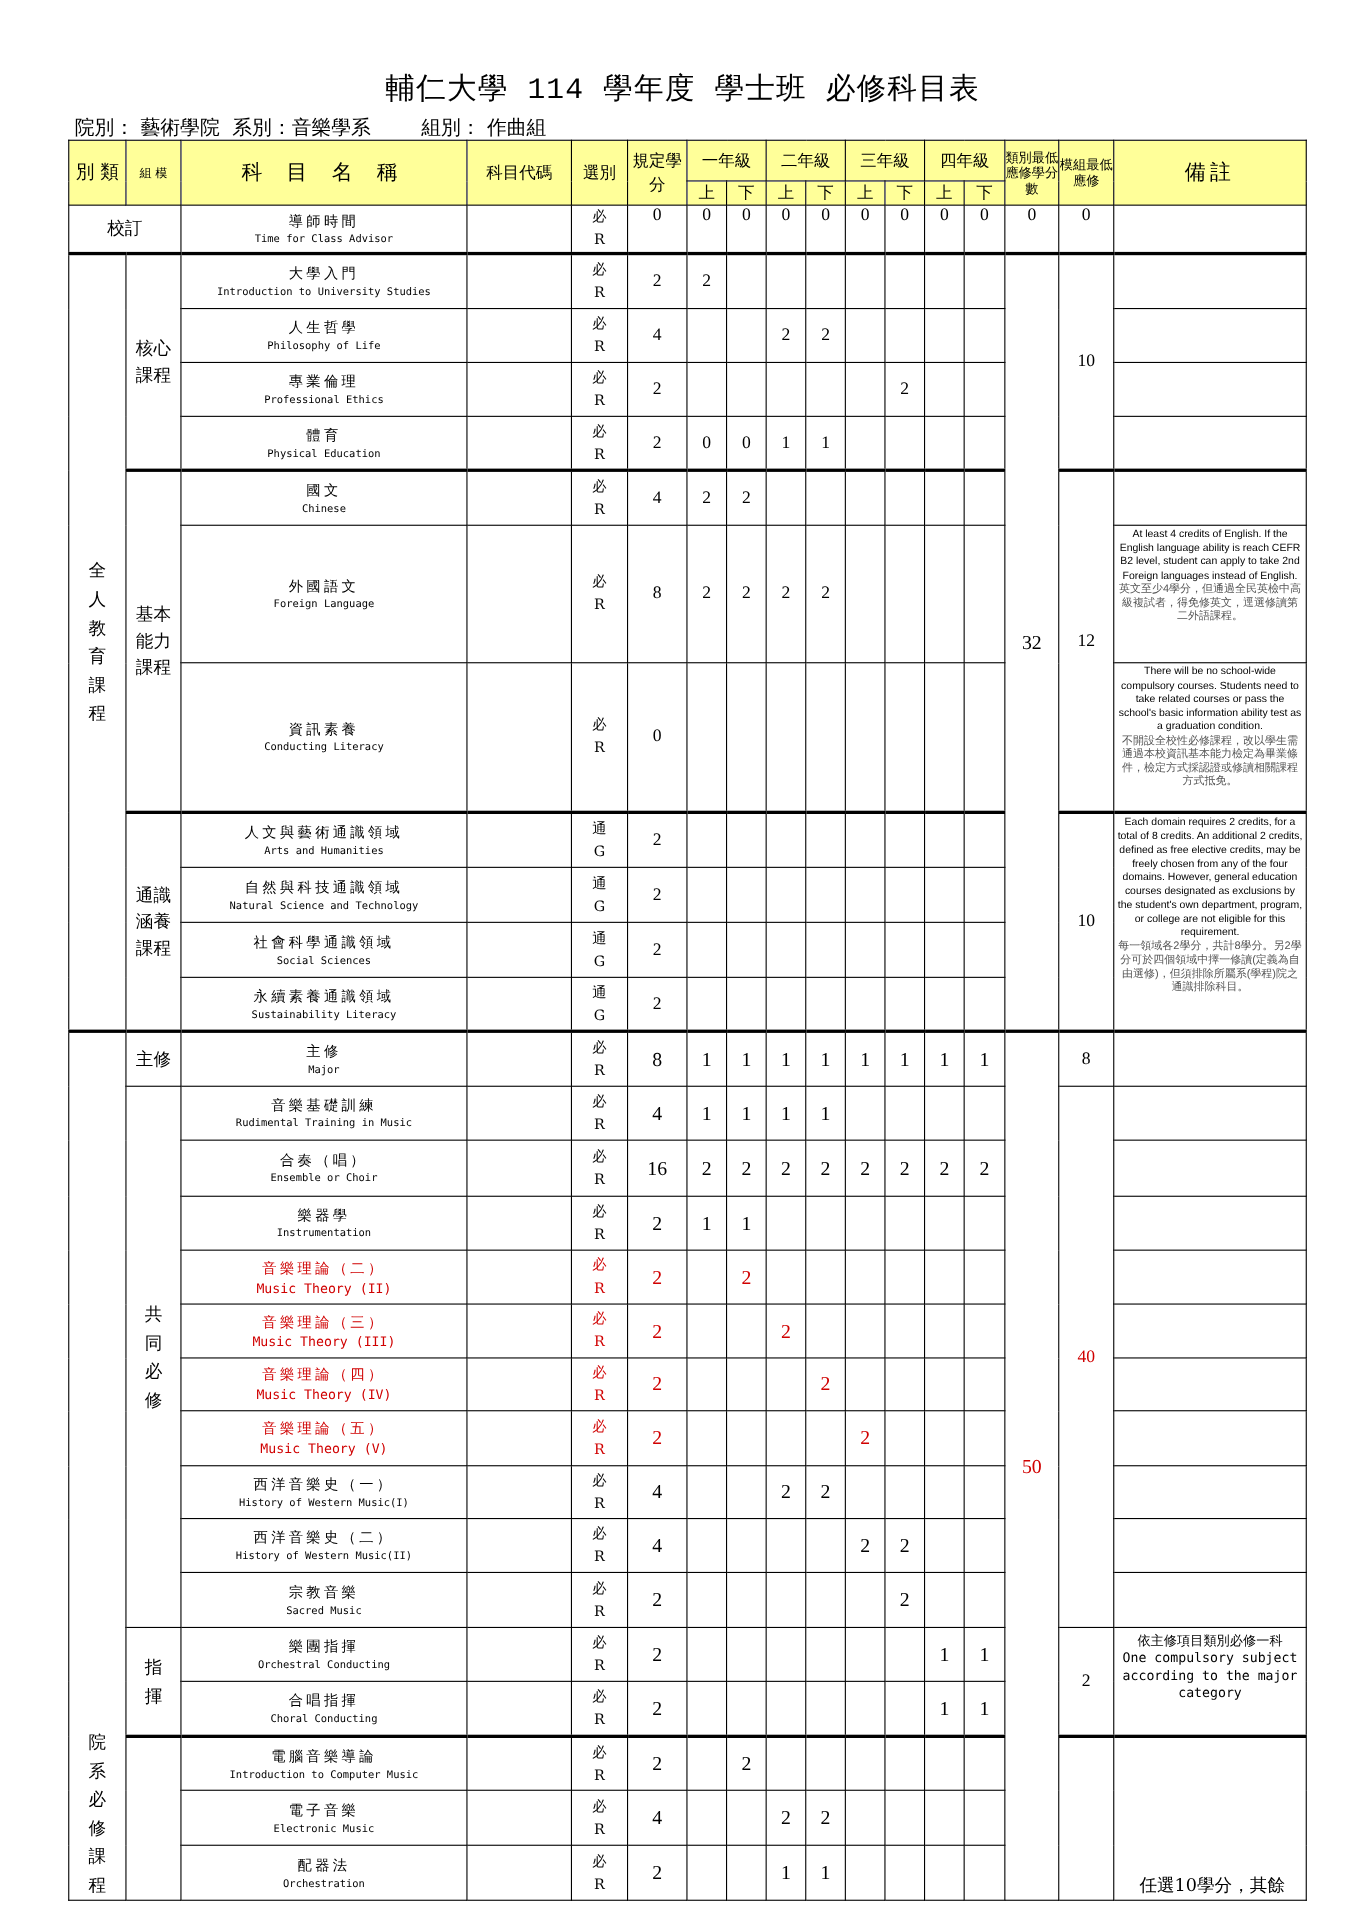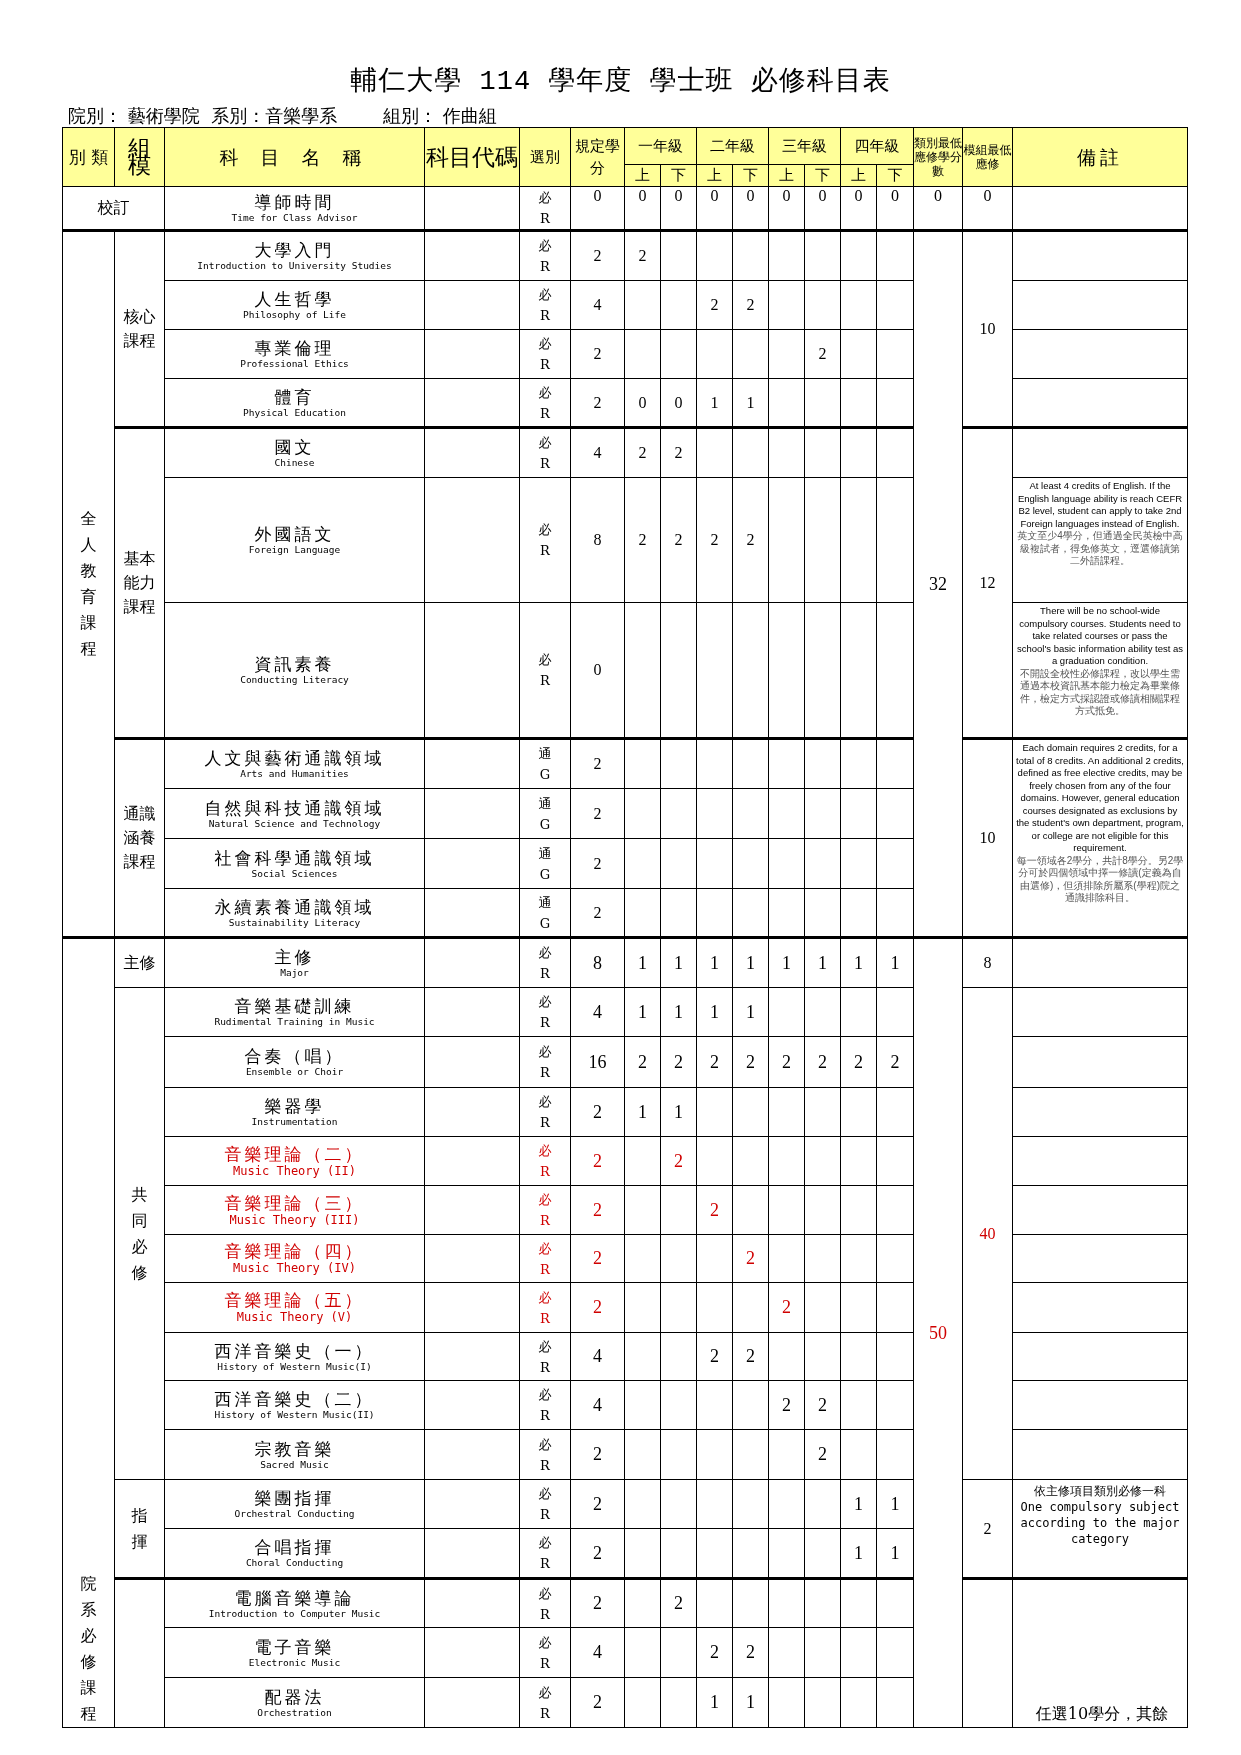--- a/index.html
+++ b/index.html
@@ -7,21 +7,21 @@
   .title{position:absolute;left:0;width:1241px;top:62px;text-align:center;font-size:27px;letter-spacing:1px;font-family:Liberation Mono, monospace;}
   .sub{position:absolute;left:68px;top:104px;font-size:18px;white-space:pre;}
   table.main{position:absolute;left:62px;top:127px;border-collapse:collapse;table-layout:fixed;width:1125px;}
   table.main td{border:1.5px solid #000;padding:0;vertical-align:middle;text-align:center;overflow:hidden;}
   .hdr td{background:#ffff99;font-size:15px;line-height:17px;}
   .hdr .big{font-size:19px;letter-spacing:8px;text-align:center;}
   .hdr .small{font-size:12px;line-height:14px;}
   .num{font-size:18px;font-family:"Liberation Serif","DejaVu Serif",serif;}
   .numsm{font-size:16px;font-family:"Liberation Serif","DejaVu Serif",serif;}
   td.name{text-align:left;padding-left:4px;}
-  .zh{font-size:17px;letter-spacing:3px;display:block;line-height:20px;}
+  .zh{font-size:13px;letter-spacing:3px;display:block;line-height:20px;}
   .en{font-size:9.5px;font-family:"DejaVu Sans Mono","Liberation Mono",monospace;display:block;line-height:12px;}
   .red{color:#d00000;margin-top:48px;}
   .red .en{font-size:12px;line-height:15px;}
   .type{font-size:13px;line-height:21px;}
   .cat{font-size:16px;line-height:24px;}
   .cat-v{font-size:16px;line-height:26px;}
   .note{text-align:center;vertical-align:top !important;font-size:9.5px;line-height:12.5px;padding:2px 3px !important;font-family:Liberation Sans, sans-serif;}
   .note .zhn{color:#555;font-size:10px;}
   .note2{font-size:12px;line-height:16px;text-align:center !important;font-family:"DejaVu Sans Mono","Liberation Mono",monospace;vertical-align:top !important;padding-top:3px !important;}
   .note3{font-size:16px;vertical-align:bottom !important;text-align:center;padding-left:4px !important;padding-bottom:2px !important;}
@@ -49,23 +49,23 @@
       <col style="width:36px">
       <col style="width:36px">
       <col style="width:37px">
     <col style="width:49px">
       <col style="width:50px">
       <col style="width:175px">
   </colgroup>
   <tbody id="tbody">
     <tr class="hdr" style="height:37px">
       <td rowspan="2" style="font-size:17px">別 類</td>
-      <td rowspan="2" style="font-size:23px">組 模</td>
+      <td rowspan="2" style="font-size:11px">組 模</td>
       <td rowspan="2" class="big">科 目 名 稱</td>
-      <td rowspan="2" style="font-size:23px;line-height:24px">科目代碼</td>
+      <td rowspan="2" style="font-size:15px;line-height:24px">科目代碼</td>
       <td rowspan="2">選別</td>
       <td rowspan="2" style="line-height:22px">規定學分</td>
       <td colspan="2">一年級</td>
       <td colspan="2">二年級</td>
       <td colspan="2">三年級</td>
       <td colspan="2">四年級</td>
       <td rowspan="2" class="small">類別最低應修學分數</td>
       <td rowspan="2" class="small">模組最低應修</td>
       <td rowspan="2" style="font-size:19px;letter-spacing:4px">備註</td>
     </tr>

